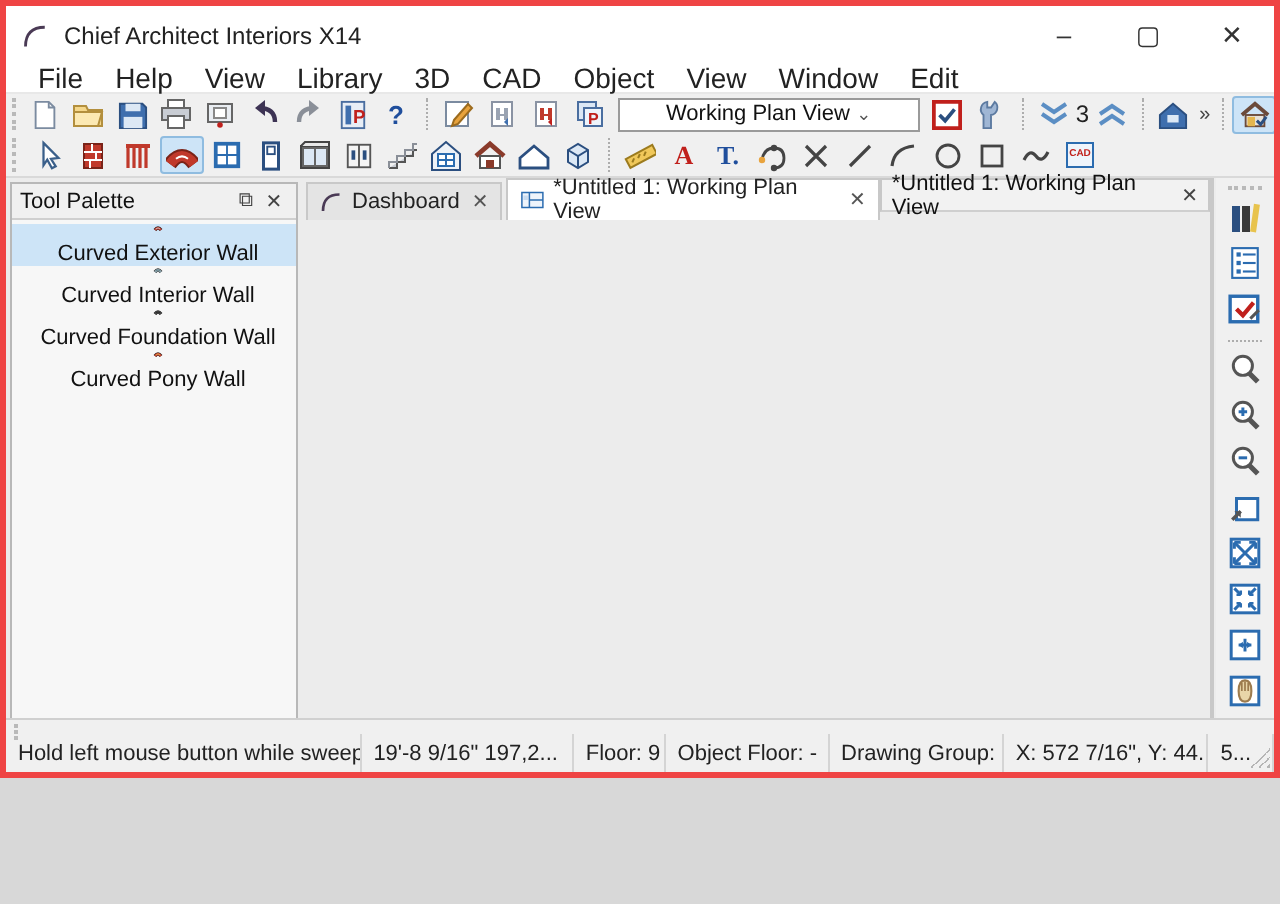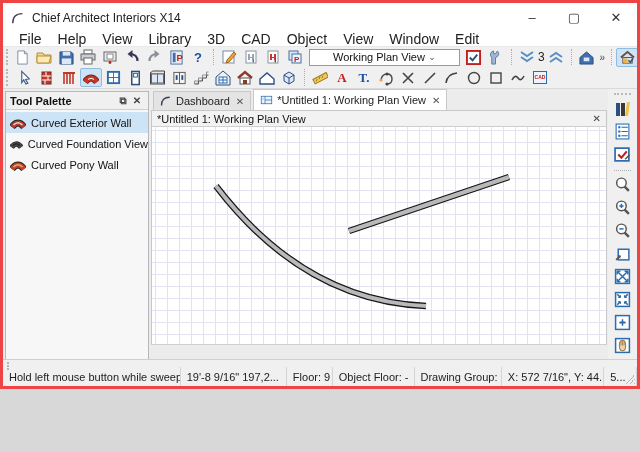--- a/index.html
+++ b/index.html
@@ -31,30 +31,30 @@
   .floornum{width:14px;text-align:center;font-size:12px;color:#222;}
   .ovf{font-size:10px;color:#444;padding:0 2px;}
   .glyphA{color:#c0201c;font-weight:bold;font-size:13px;font-family:"Liberation Serif",serif;}
   .glyphT{color:#1f4e9c;font-weight:bold;font-size:13px;font-family:"Liberation Serif",serif;}
   .glyphQ{color:#1f4e9c;font-weight:bold;font-size:13px;}
   .cadbox{border:1px solid #2b6cb0;background:#eef4fb;color:#c0201c;font-size:5px;font-weight:bold;padding:3px 1px;line-height:1;}
 
   
   .main{position:absolute;left:0;top:86px;right:0;bottom:27px;background:#ececec;}
   .palette{position:absolute;left:2px;top:2px;width:144px;height:325px;display:flex;flex-direction:column;border:1px solid #b8b8b8;background:#f5f5f5;}
-  .palhead{height:18px;background:#f0f0f0;border-bottom:1px solid #cfcfcf;display:flex;align-items:center;padding:0 4px;font-weight:bold;}
+  .palhead{height:18px;background:#f0f0f0;border-bottom:1px solid #cfcfcf;display:flex;align-items:center;padding:0 4px;}
   .palhead .ptitle{flex:1;font-size:11px;color:#111;}
   .palhead .pbtn{width:14px;text-align:center;color:#444;font-size:10px;}
   .pallist{flex:1;background:#f7f7f7;overflow:hidden;padding-top:2px;}
-  .palitem{display:flex;align-items:center;height:21px;padding-left:4px;gap:5px;}
+  .palitem{display:flex;align-items:center;height:21px;padding-left:4px;gap:5px;flex-direction:column;}
   .palitem.sel{background:#cde4f7;}
   .palitem .plabel{font-size:11px;color:#111;white-space:nowrap;}
   .palfoot{height:22px;display:flex;align-items:center;padding-left:6px;background:#f5f5f5;border-top:1px solid #dcdcdc;}
 
-  .center{position:absolute;left:148px;top:0;right:30px;bottom:0;display:flex;flex-direction:column;}
+  .center{position:absolute;left:148px;top:0;right:30px;bottom:0;display:flex;flex-direction:row;}
   .tabbar{height:21px;display:flex;align-items:flex-end;background:#ececec;padding-left:2px;gap:2px;}
   .tab{height:19px;display:flex;align-items:center;gap:4px;padding:0 6px;background:#e4e4e4;border:1px solid #c8c8c8;border-bottom:none;font-size:11px;color:#222;}
   .tab.active{background:#ffffff;height:21px;}
   .tabx{color:#555;font-size:10px;padding-left:2px;}
   .viewhead{height:17px;background:#f2f2f2;border:1px solid #c8c8c8;border-bottom:1px solid #cfcfcf;display:flex;align-items:center;padding:0 5px;font-size:11px;color:#111;}
   .viewhead .vx{margin-left:auto;color:#444;font-size:10px;}
   .canvas{flex:1;position:relative;background:#ffffff;border-left:1px solid #c8c8c8;border-right:1px solid #c8c8c8;overflow:hidden;}
   .gridlayer{position:absolute;inset:0;
     background-image:linear-gradient(#e2e2f2 1px,transparent 1px),linear-gradient(90deg,#e2e2f2 1px,transparent 1px);
     background-size:12px 12px;background-position:3px 3px;}
@@ -386,24 +386,32 @@
             <svg width="16" height="16" viewBox="0 0 16 16">
               <path d="M2 12 Q8 4 14 12" fill="none" stroke="#222" stroke-width="7"></path>
               <path d="M2 12 Q8 4 14 12" fill="none" stroke="#b8372b" stroke-width="5"></path>
               <path d="M3.5 10 Q8 5.5 12.5 10" fill="none" stroke="#d8d8d8" stroke-width="1.6"></path>
             </svg>
             <span class="plabel">Curved Exterior Wall</span>
           </div>
           <div class="palitem">
             <svg width="16" height="16" viewBox="0 0 16 16">
               <path d="M2 12 Q8 4 14 12" fill="none" stroke="#222" stroke-width="7"></path>
+              <path d="M2 12 Q8 4 14 12" fill="none" stroke="#8fa6ad" stroke-width="5"></path>
+              <path d="M3.5 10 Q8 5.5 12.5 10" fill="none" stroke="#5b7a85" stroke-width="1.6"></path>
+            </svg>
+            <span class="plabel">Curved Interior Wall</span>
+          </div>
+          <div class="palitem">
+            <svg width="16" height="16" viewBox="0 0 16 16">
+              <path d="M2 12 Q8 4 14 12" fill="none" stroke="#222" stroke-width="7"></path>
               <path d="M2 12 Q8 4 14 12" fill="none" stroke="#4a4a4a" stroke-width="5"></path>
               <path d="M3.5 10 Q8 5.5 12.5 10" fill="none" stroke="#222222" stroke-width="1.6"></path>
             </svg>
-            <span class="plabel">Curved Foundation View</span>
+            <span class="plabel">Curved Foundation Wall</span>
           </div>
           <div class="palitem">
             <svg width="16" height="16" viewBox="0 0 16 16">
               <path d="M2 12 Q8 4 14 12" fill="none" stroke="#222" stroke-width="7"></path>
               <path d="M2 12 Q8 4 14 12" fill="none" stroke="#c2402f" stroke-width="5"></path>
               <path d="M3.5 10 Q8 5.5 12.5 10" fill="none" stroke="#e4b64e" stroke-width="1.6"></path>
             </svg>
             <span class="plabel">Curved Pony Wall</span>
           </div>
         </div>

